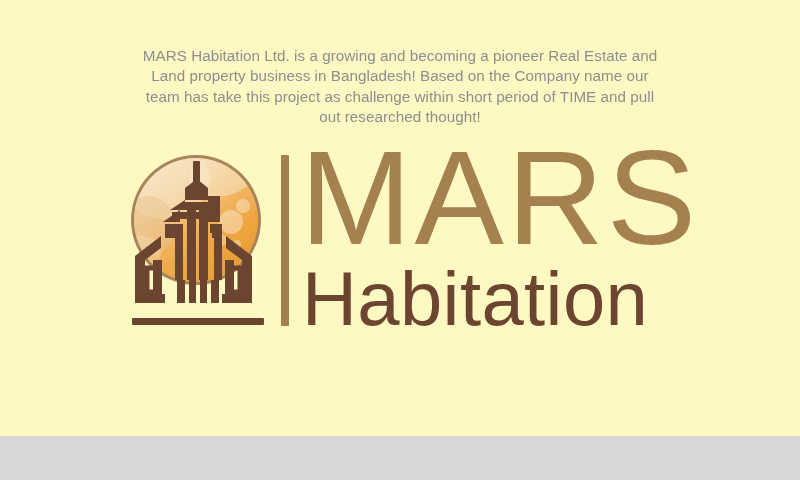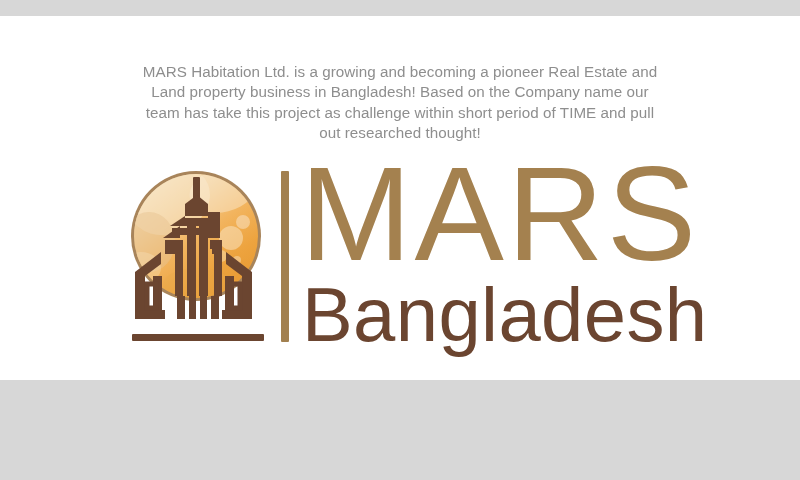--- a/index.html
+++ b/index.html
@@ -11,23 +11,22 @@
     height: 480px;
     background: #d7d7d7;
     font-family: "Liberation Sans", sans-serif;
     overflow: hidden;
     position: relative;
   }
 
   #stage {
     position: relative;
     width: 800px;
-    height: 364px;
-    background: #ffffff;
-    margin-top: 16px;
+    height: 436px;
+    background: #fef9c3;
   }
 
   
   #intro-paragraph {
     position: absolute;
     left: 140px;
     top: 31px;
     width: 520px;
     text-align: center;
     font-size: 15.2px;
@@ -179,17 +178,17 @@
 
           <rect x="7" y="170" width="132" height="7" rx="1"></rect>
         </g>
       </svg>
     </div>
 
     <div id="brand-divider"></div>
 
     <div id="wordmark">
       <div id="wordmark-primary">MARS</div>
-      <div id="wordmark-secondary">Bangladesh</div>
+      <div id="wordmark-secondary">Habitation</div>
     </div>
 
   </div>
 </div>
 
 </body></html>

